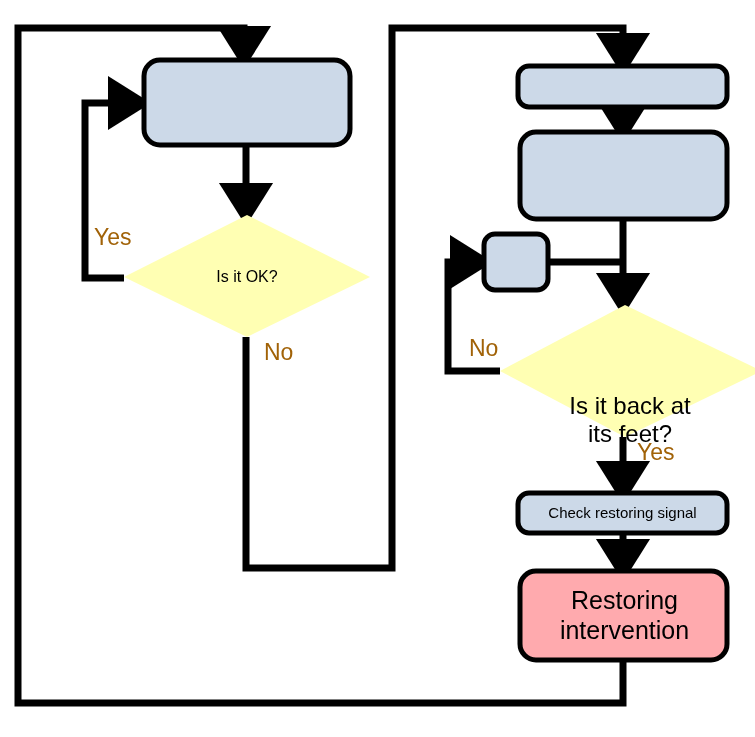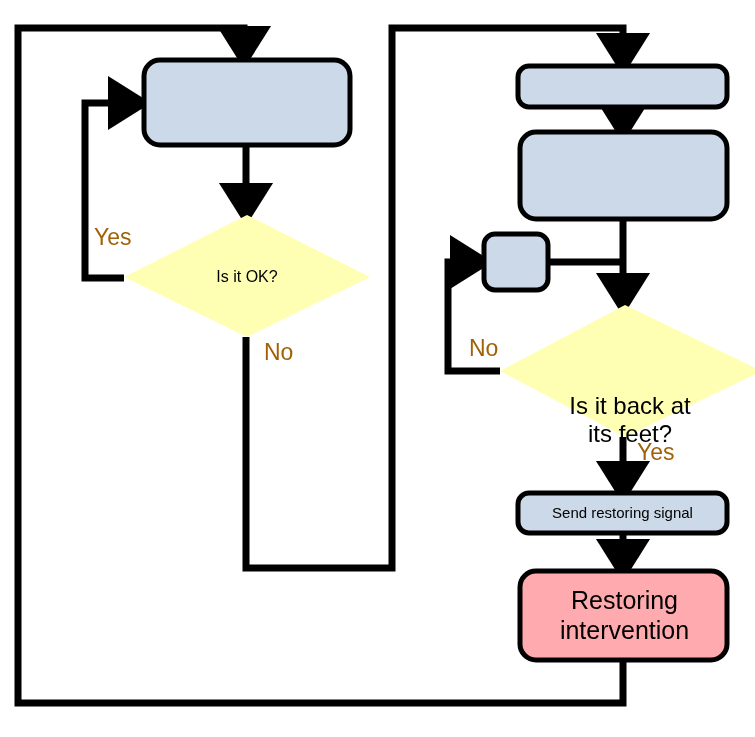--- a/index.html
+++ b/index.html
@@ -99,21 +99,21 @@
 
 
   <div class="node-label" style="left:124px; top:247px; width:246px; height:60px; font-size:16px;">Is it OK?</div>
 
 
 
 
   <div class="node-label" style="left:540px; top:340px; width:180px; height:64px; font-size:24px;margin-top:48px;">Is it back at
 its feet?</div>
 
-  <div class="node-label" style="left:518px; top:493px; width:209px; height:40px; font-size:15px;">Send restoring signal</div>
+  <div class="node-label" style="left:518px; top:493px; width:209px; height:40px; font-size:15px;">Check restoring signal</div>
 
   <div class="node-label" style="left:522px; top:571px; width:205px; height:89px; font-size:25px;">Restoring
 intervention</div>
 
   <div class="edge-label" style="left:94px; top:226px;">Yes</div>
 
   <div class="edge-label" style="left:264px; top:341px;">No</div>
 
   <div class="edge-label" style="left:469px; top:337px;">No</div>
 

